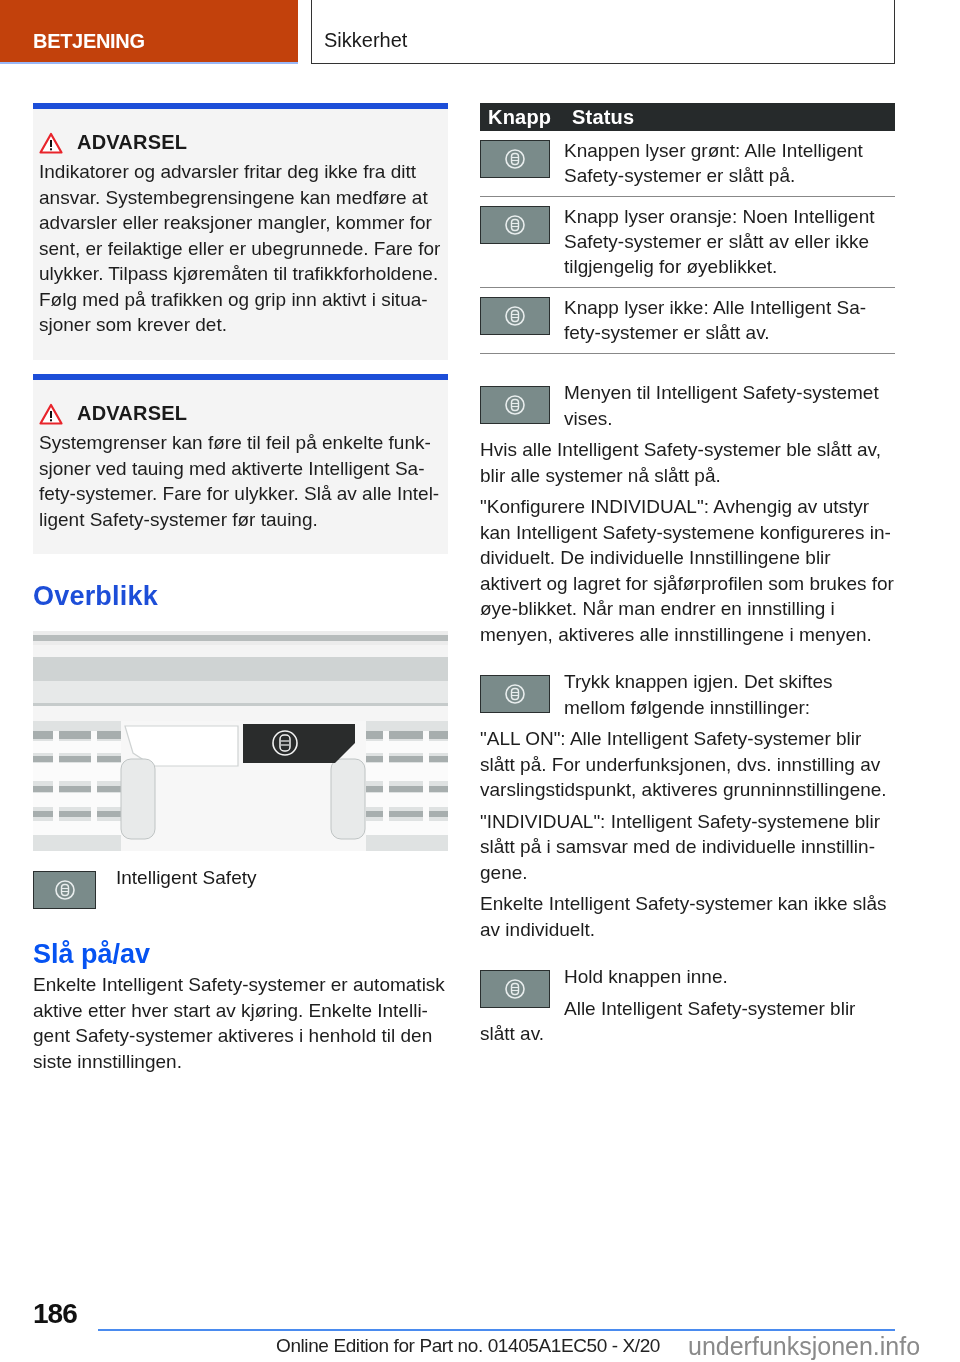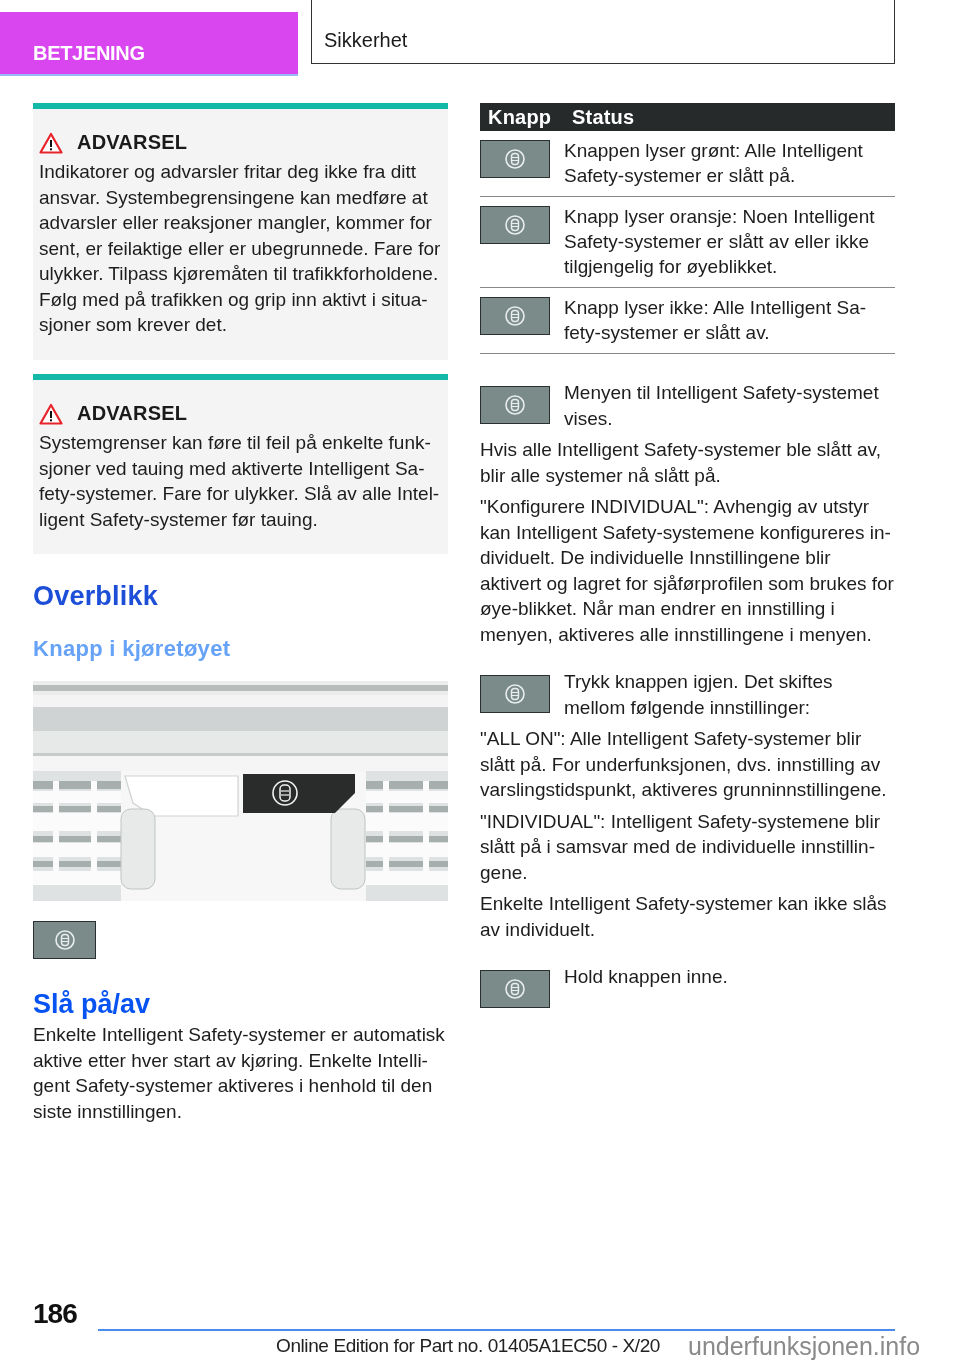--- a/index.html
+++ b/index.html
@@ -1,29 +1,29 @@
 <!DOCTYPE html>
 <html><head>
 <meta charset="utf-8">
 <style>
   * { box-sizing: border-box; margin: 0; padding: 0; }
   html, body { width: 960px; height: 1362px; background: #ffffff; overflow: hidden; }
   body { position: relative; font-family: "Liberation Sans", "DejaVu Sans", sans-serif; color: #1a1a1a; }
 
   
-  .hdr-section { position: absolute; left: 0; top: 12px; width: 298px; height: 64px; background: #d946ef; border-bottom: 2px solid #9ab8f7; }
+  .hdr-section { position: absolute; left: 0; top: 0; width: 298px; height: 64px; background: #c2410c; border-bottom: 2px solid #9ab8f7; }
   .hdr-section span { position: absolute; left: 33px; top: 30px; font-size: 20px; font-weight: bold; color: #fff; letter-spacing: -0.3px; }
   .hdr-chapter { position: absolute; left: 311px; top: -2px; width: 584px; height: 66px; border: 1.5px solid #333; border-top: none; background: #fff; }
   .hdr-chapter span { position: absolute; left: 12px; top: 31px; font-size: 20px; color: #1a1a1a; }
 
   
   .col-left { position: absolute; left: 33px; top: 103px; width: 415px; }
   .col-right { position: absolute; left: 480px; top: 103px; width: 415px; }
 
-  .warn { background: #f4f4f4; border-top: 6px solid #14b8a6; padding: 22px 6px 22px 6px; }
+  .warn { background: #f4f4f4; border-top: 6px solid #1d4ed8; padding: 22px 6px 22px 6px; }
   .warn + .warn { margin-top: 14px; }
   .warn-title { display: flex; align-items: center; gap: 14px; font-weight: bold; font-size: 20px; margin-bottom: 5px; letter-spacing: 0.2px; }
   .warn-title svg { width: 24px; height: 22px; margin-left: 0; }
   .warn-body { font-size: 19px; line-height: 25.5px; color: #1d1d1d; }
   .warn1 { height: 257px; }
   .warn2 { height: 180px; margin-top: 12px; }
 
   .h1 { font-size: 27px; font-weight: bold; color: #1d4ed8; margin-top: 27px; letter-spacing: 0.2px; }
   .h2 { font-size: 22px; font-weight: bold; color: #66a3f7; margin-top: 24px; letter-spacing: 0.3px; }
 
@@ -88,21 +88,20 @@
         <polygon points="12,2 22.5,20.5 1.5,20.5" fill="#fff" stroke="#e8242b" stroke-width="2.2" stroke-linejoin="round"></polygon>
         <rect x="11" y="8" width="2" height="7" fill="#111"></rect>
         <rect x="11" y="16.3" width="2" height="2" fill="#111"></rect>
       </svg>
       <span>ADVARSEL</span>
     </div>
     <div class="warn-body">Systemgrenser kan føre til feil på enkelte funk-sjoner ved tauing med aktiverte Intelligent Sa-fety-systemer. Fare for ulykker. Slå av alle Intel-ligent Safety-systemer før tauing.</div>
   </div>
 
   <div class="h1">Overblikk</div>
-  <div class="h2">Knapp i kjøretøyet</div>
 
   <div class="photo">
     <svg width="415" height="220" viewBox="0 0 415 220">
 
       <rect x="0" y="0" width="415" height="90" fill="#ececec"></rect>
       <rect x="0" y="4" width="415" height="6" fill="#b7bcbc"></rect>
       <rect x="0" y="14" width="415" height="12" fill="#f4f4f4"></rect>
       <rect x="0" y="26" width="415" height="24" fill="#cfd3d3"></rect>
       <rect x="0" y="50" width="415" height="22" fill="#e7e9e9"></rect>
       <rect x="0" y="72" width="415" height="3" fill="#c6cbcb"></rect>
@@ -156,20 +155,21 @@
 
   <div class="icon-line">
     <span class="btn-icon" style="width:63px;height:38px;">
       <svg width="22" height="22" viewBox="0 0 22 22">
         <circle cx="11" cy="11" r="9" fill="none" stroke="#e8eded" stroke-width="1.6"></circle>
         <rect x="7.5" y="5.5" width="7" height="11" rx="3" fill="none" stroke="#e8eded" stroke-width="1.4"></rect>
         <line x1="8" y1="9.5" x2="14" y2="9.5" stroke="#e8eded" stroke-width="1.1"></line>
         <line x1="8" y1="12.5" x2="14" y2="12.5" stroke="#e8eded" stroke-width="1.1"></line>
       </svg>
     </span>
+    <span class="lbl">Intelligent Safety</span>
   </div>
 
   <div class="h1b">Slå på/av</div>
   <div class="para" style="margin-top:2px;">Enkelte Intelligent Safety-systemer er automatisk aktive etter hver start av kjøring. Enkelte Intelli-gent Safety-systemer aktiveres i henhold til den siste innstillingen.</div>
 </div>
 
 <div class="col-right">
 
   <table class="status">
     <thead>
@@ -253,19 +253,20 @@
   <div class="step">
     <span class="btn-icon">
       <svg width="22" height="22" viewBox="0 0 22 22">
         <circle cx="11" cy="11" r="9" fill="none" stroke="#e8eded" stroke-width="1.6"></circle>
         <rect x="7.5" y="5.5" width="7" height="11" rx="3" fill="none" stroke="#e8eded" stroke-width="1.4"></rect>
         <line x1="8" y1="9.5" x2="14" y2="9.5" stroke="#e8eded" stroke-width="1.1"></line>
         <line x1="8" y1="12.5" x2="14" y2="12.5" stroke="#e8eded" stroke-width="1.1"></line>
       </svg>
     </span>
     <p>Hold knappen inne.</p>
+    <p>Alle Intelligent Safety-systemer blir slått av.</p>
   </div>
 </div>
 
 <div class="pnum">186</div>
 <div class="fline"></div>
 <div class="fedition">Online Edition for Part no. 01405A1EC50 - X/20</div>
 <div class="fwater">underfunksjonen.info</div>
 
 </body></html>

